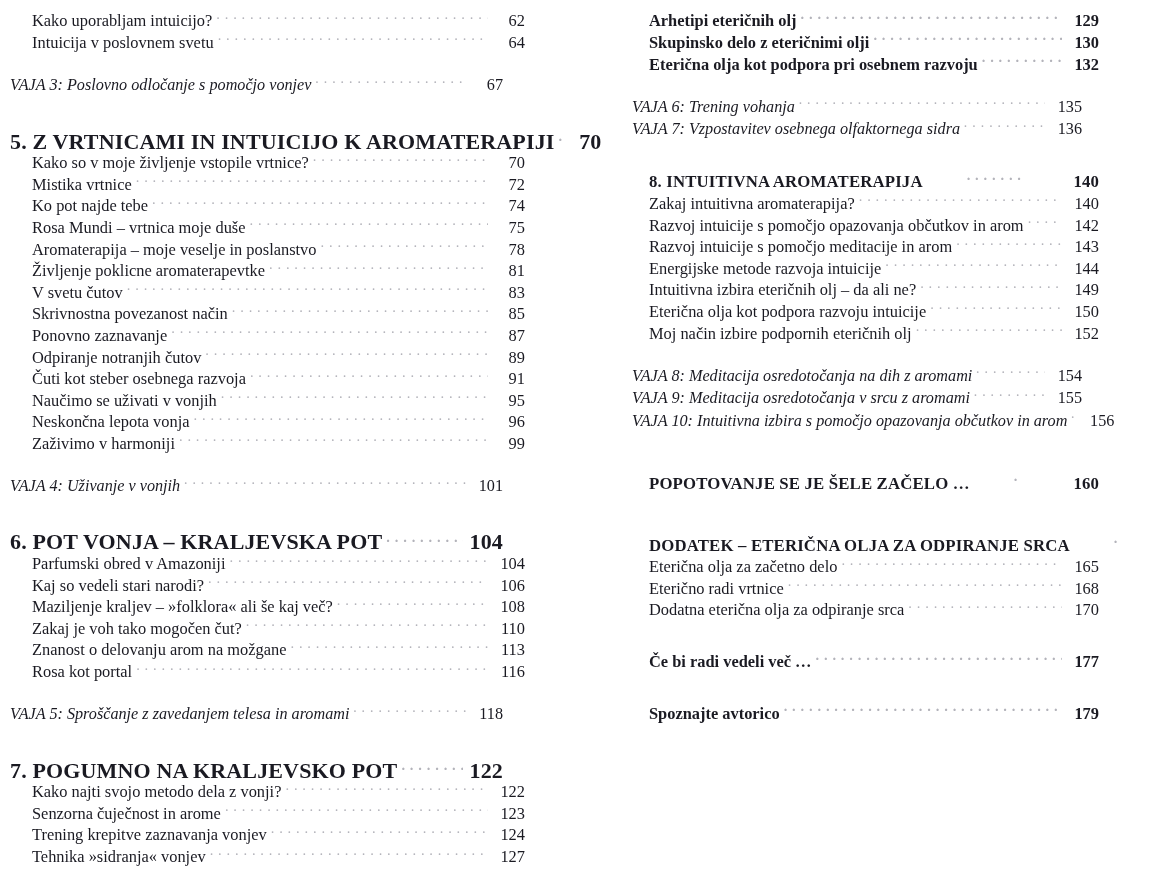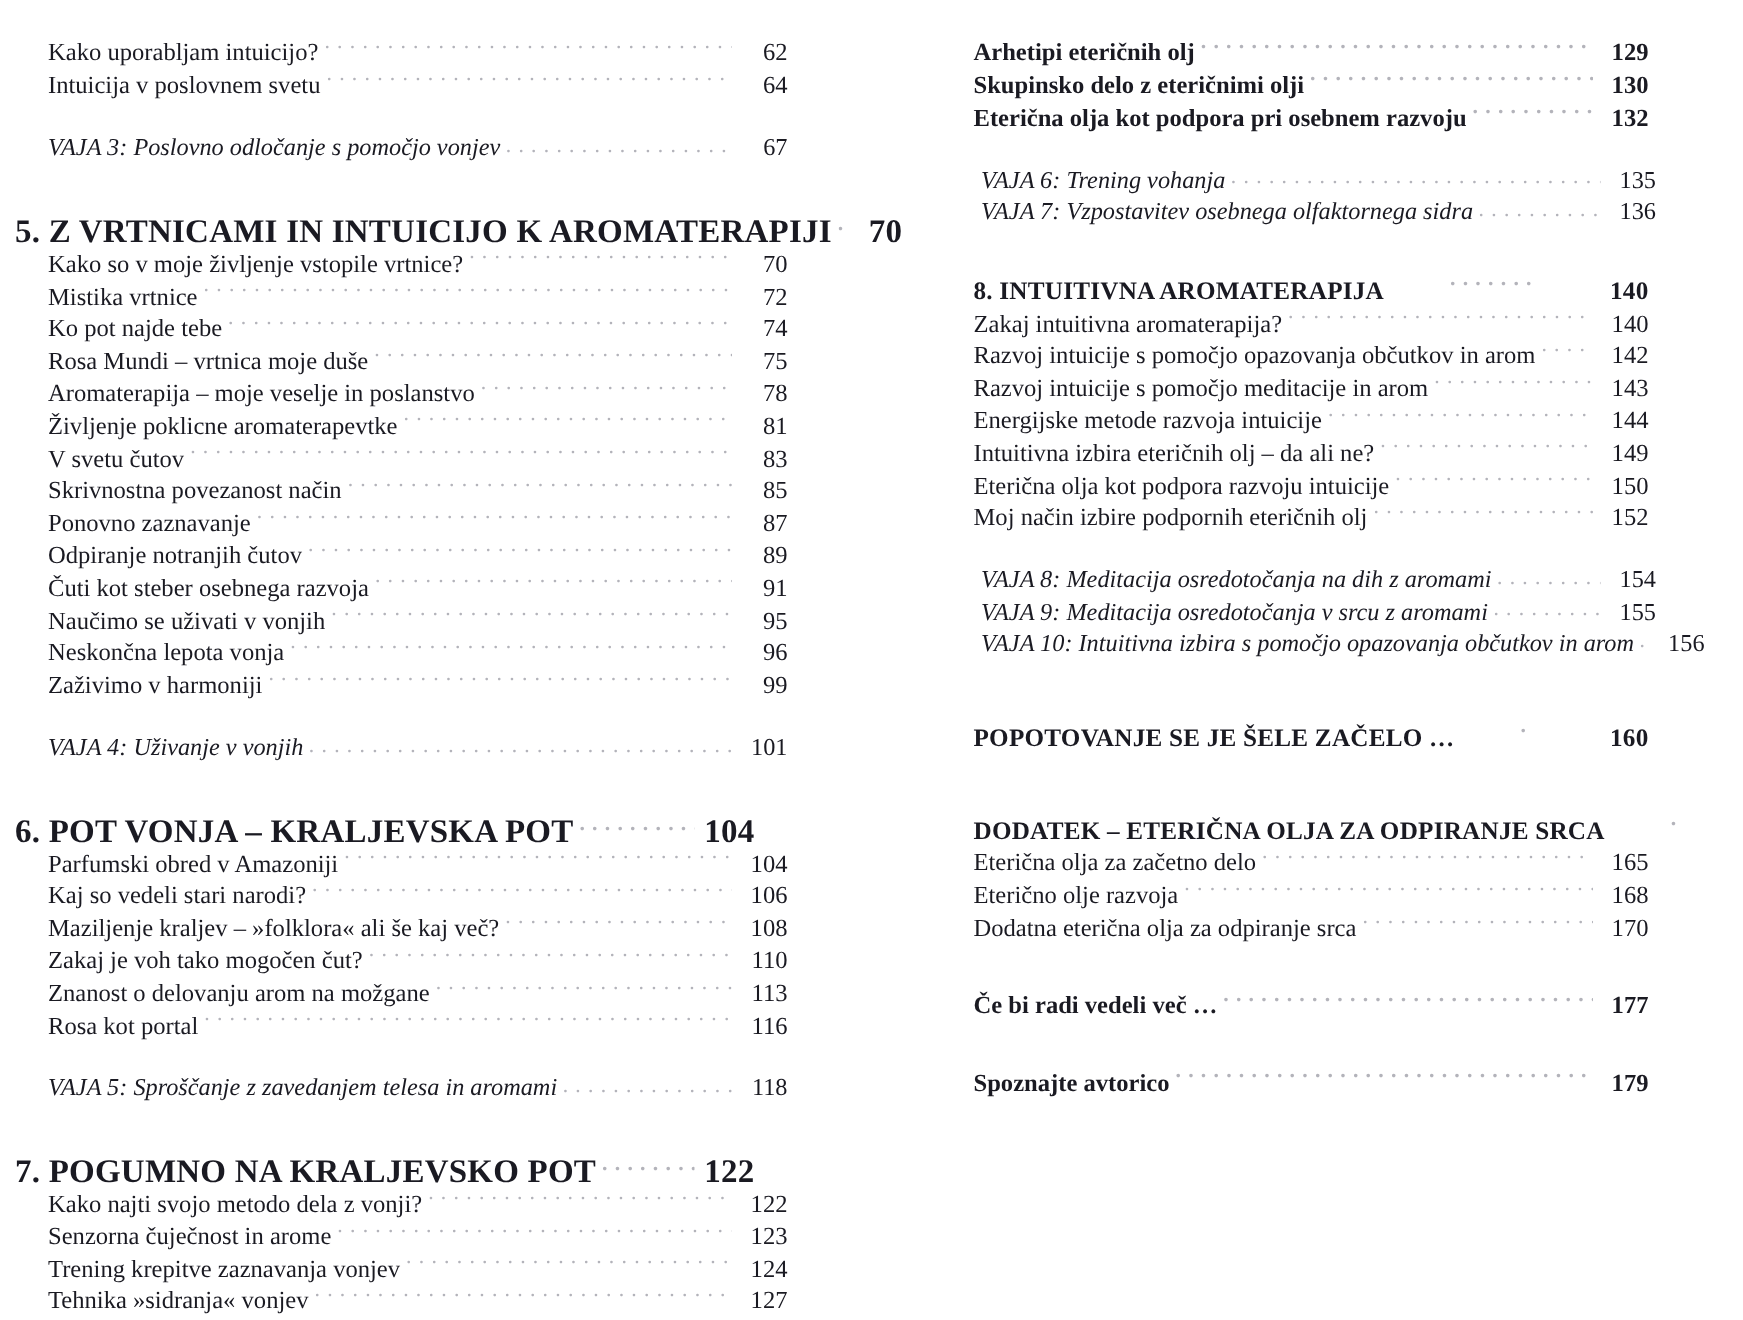--- a/index.html
+++ b/index.html
@@ -12,21 +12,21 @@
     background: #ffffff;
     font-family: "Liberation Serif", "DejaVu Serif", serif;
     color: #1a1a22;
     overflow: hidden;
   }
   .page {
     position: relative;
     width: 1148px;
     height: 880px;
     box-sizing: border-box;
-    padding: 24px 0 0 0;
+    padding: 10px 0 0 0;
     display: flex;
     flex-direction: row;
   }
   .column {
     box-sizing: border-box;
     flex: 0 0 581px;
     width: 581px;
     padding-top: 0;
   }
   .column.left  { padding-left: 10px;  padding-right: 78px; }
@@ -81,23 +81,21 @@
     font-size: 22px;
     letter-spacing: 0.15px;
   }
   .entry.chapter .page-no { font-weight: bold; }
   .entry.sub {
     margin-left: 22px;
   }
   .entry.sub.right-col { margin-left: 17px; }
   .entry.vaja {
     font-style: italic;
-    margin-left: 22px;
     font-size: 16.2px;
-    align-items: flex-end;
   }
   .entry.vaja .page-no { font-style: normal; }
   .entry.major {
     font-weight: bold;
     font-size: 16.8px;
     margin-left: 17px;
     letter-spacing: 0.15px;
     gap: 40px;
   }
   .entry.plain {
@@ -403,21 +401,21 @@
             <span class="label">DODATEK – ETERIČNA OLJA ZA ODPIRANJE SRCA</span>
             <span class="leader"></span>
             <span class="page-no">165</span>
           </div>
           <div class="entry sub right-col">
             <span class="label">Eterična olja za začetno delo</span>
             <span class="leader"></span>
             <span class="page-no">165</span>
           </div>
           <div class="entry sub right-col">
-            <span class="label">Eterično olje razvoja</span>
+            <span class="label">Eterično radi vrtnice</span>
             <span class="leader"></span>
             <span class="page-no">168</span>
           </div>
           <div class="entry sub right-col">
             <span class="label">Dodatna eterična olja za odpiranje srca</span>
             <span class="leader"></span>
             <span class="page-no">170</span>
           </div>
         </div>
         <div class="gap-lg"></div>

